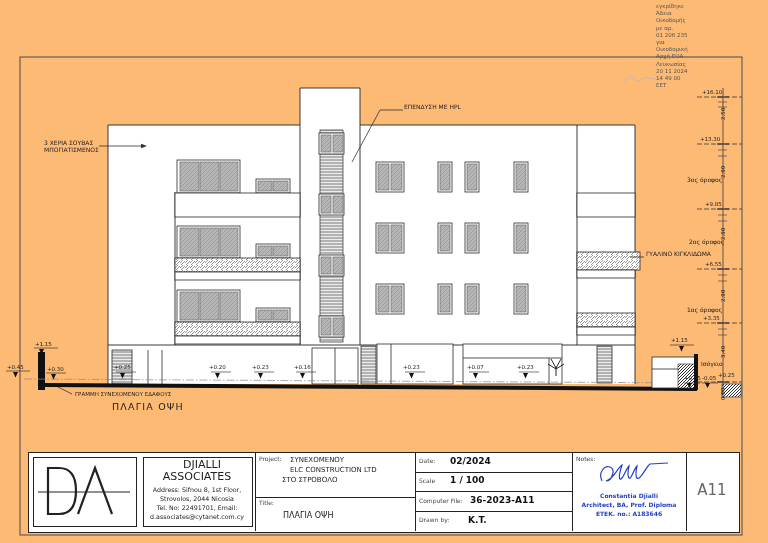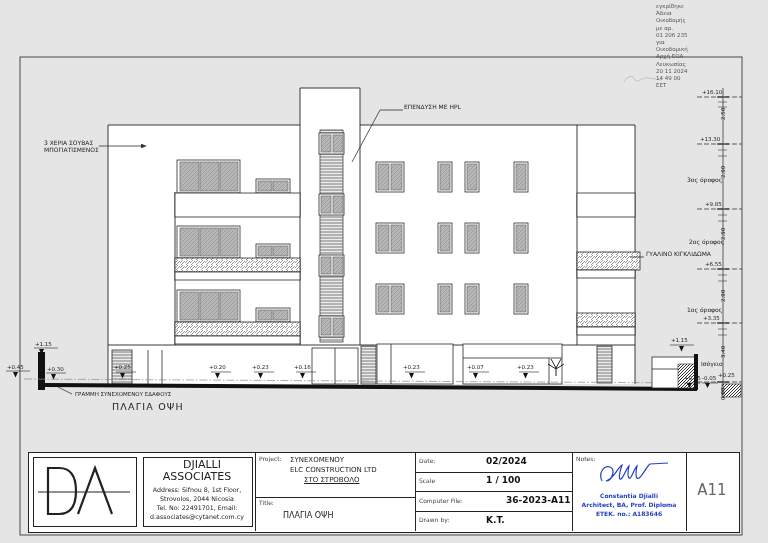--- a/index.html
+++ b/index.html
@@ -1,26 +1,26 @@
 <!DOCTYPE html>
 <html><head>
 <meta charset="utf-8">
 <style>
   html,body{margin:0;padding:0;background:#fff;}
-  #sheet{position:relative;width:768px;height:543px;background:#e5e5e5;overflow:hidden;
+  #sheet{position:relative;width:768px;height:543px;background:#fdba74;overflow:hidden;
          font-family:"DejaVu Sans",sans-serif;color:#222;}
   .t{position:absolute;white-space:nowrap;font-size:6px;color:#222;line-height:1.15;}
   .tiny{font-size:5.5px;}
   .rot{position:absolute;white-space:nowrap;font-size:5.5px;color:#222;
        transform:rotate(-90deg);transform-origin:0 100%;}
   .line-v{position:absolute;width:0;border-left:1px solid #222;}
   .line-h{position:absolute;height:0;border-top:1px solid #222;}
   .box{position:absolute;border:1px solid #222;background:#fff;}
   .tb-label{font-size:6px;color:#444;}
-  .tb-val{font-size:9px;font-weight:bold;color:#111;margin-left:36px;}
+  .tb-val{font-size:9px;font-weight:bold;color:#111;}
   .blue{color:#2441c4;}
   svg{display:block;}
 </style>
 </head>
 <body>
 
 <div id="sheet">
 
   <svg width="768" height="543" style="position:absolute;left:0;top:0;" viewBox="0 0 768 543">
     <defs>
@@ -314,32 +314,32 @@
   <div class="t" style="left:143px;top:459px;width:118px;text-align:center;font-size:11px;">DJIALLI</div>
   <div class="t" style="left:143px;top:471px;width:108px;text-align:center;font-size:11px;">ASSOCIATES</div>
   <div class="t" style="left:143px;top:486px;width:108px;text-align:center;font-size:6.3px;">Address: Sifnou 8, 1st Floor,</div>
   <div class="t" style="left:143px;top:495px;width:108px;text-align:center;font-size:6.3px;">Strovolos, 2044 Nicosia</div>
   <div class="t" style="left:143px;top:504px;width:108px;text-align:center;font-size:6.3px;">Tel. No: 22491701, Email:</div>
   <div class="t" style="left:143px;top:513px;width:108px;text-align:center;font-size:6.3px;">d.associates@cytanet.com.cy</div>
 
   <div class="t tb-label" style="left:259px;top:456px;">Project:</div>
   <div class="t" style="left:290px;top:456px;font-size:7px;">ΣΥΝΕΧΟΜΕΝΟΥ</div>
   <div class="t" style="left:290px;top:466px;font-size:7px;">ELC CONSTRUCTION LTD</div>
-  <div class="t" style="left:304px;top:476px;font-size:7px;text-decoration:underline;">ΣΤΟ ΣΤΡΟΒΟΛΟ</div>
+  <div class="t" style="left:282px;top:476px;font-size:7px;">ΣΤΟ ΣΤΡΟΒΟΛΟ</div>
   <div class="t tb-label" style="left:259px;top:500px;">Title:</div>
   <div class="t" style="left:283px;top:511px;font-size:8px;">ΠΛΑΓΙΑ ΟΨΗ</div>
 
   <div class="t tb-label" style="left:419px;top:458px;">Date:</div>
   <div class="t tb-val" style="left:450px;top:456px;">02/2024</div>
   <div class="t tb-label" style="left:419px;top:478px;">Scale</div>
   <div class="t tb-val" style="left:450px;top:475px;text-align:right;">1 / 100</div>
   <div class="t tb-label" style="left:419px;top:498px;">Computer File:</div>
   <div class="t tb-val" style="left:470px;top:495px;">36-2023-A11</div>
   <div class="t tb-label" style="left:419px;top:517px;">Drawn by:</div>
-  <div class="t tb-val" style="left:450px;top:515px;">K.T.</div>
+  <div class="t tb-val" style="left:468px;top:515px;">K.T.</div>
 
   <div class="t tb-label" style="left:576px;top:456px;">Notes:</div>
   <svg width="80" height="32" viewBox="0 0 80 30" style="position:absolute;left:596px;top:458px;">
     <path d="M6,22 C2,14 8,6 14,8 C20,10 16,22 10,22 C18,20 22,8 26,6 C24,12 22,18 24,20 C26,22 30,10 33,7 C32,12 31,17 33,19 C35,21 38,10 41,7 C40,12 39,17 41,19 C44,22 50,8 54,5 L72,4" fill="none" stroke="#2441c4" stroke-width="1.2"></path>
   </svg>
   <div class="t blue" style="left:572px;top:493px;width:114px;text-align:center;font-size:6px;font-weight:bold;">Constantia  Djialli</div>
   <div class="t blue" style="left:572px;top:502px;width:114px;text-align:center;font-size:6px;font-weight:bold;">Architect, BA, Prof. Diploma</div>
   <div class="t blue" style="left:572px;top:511px;width:114px;text-align:center;font-size:6px;font-weight:bold;">ETEK. no.: A183646</div>
 
   <div class="t" style="left:686px;top:482px;width:52px;text-align:center;font-size:15px;color:#666;">A11</div>

